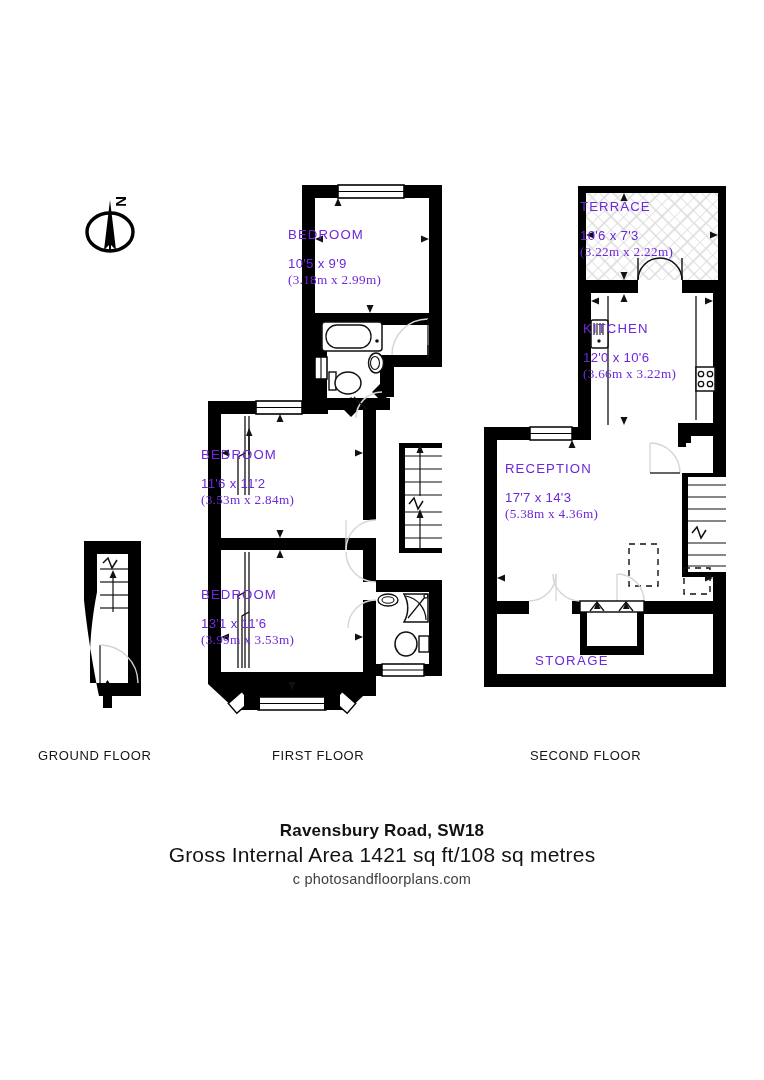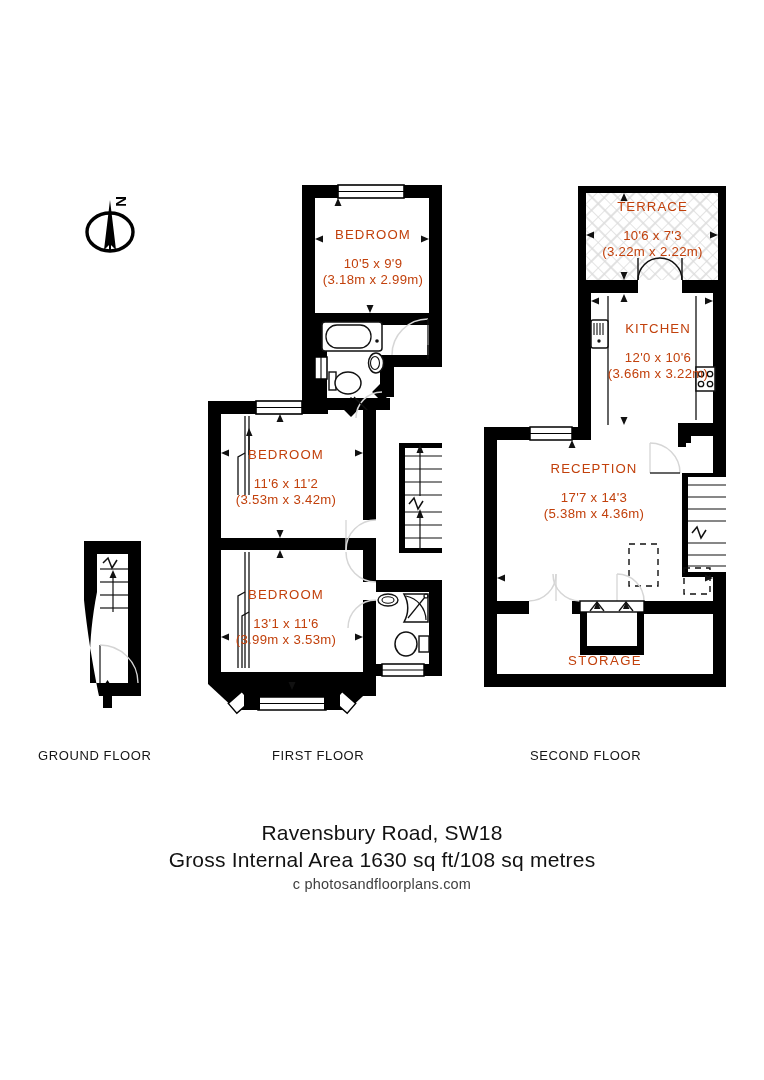--- a/index.html
+++ b/index.html
@@ -22,30 +22,30 @@
     white-space:nowrap;
     font-family:"Liberation Sans","DejaVu Sans",sans-serif;
   }
   #cap-ground{left:38px;top:748px;}
   #cap-first{left:272px;top:748px;}
   #cap-second{left:530px;top:748px;}
 
   #title-block{
     position:absolute;left:0;top:820px;width:764px;text-align:center;
   }
-  #title-address{font-size:21px;letter-spacing:0.2px;color:#121212;line-height:1.28;}
+  #title-address{font-size:17px;letter-spacing:0.2px;color:#121212;line-height:1.28;font-weight:bold;}
   #title-area{font-size:21px;letter-spacing:0.2px;color:#121212;line-height:1.28;}
   #title-credit{font-size:14.5px;letter-spacing:0.2px;color:#404040;margin-top:2px;}
 
   .room-label{
-    position:absolute;text-align:center;white-space:nowrap;
-    font-size:13.2px;letter-spacing:1.1px;color:#c2410c;line-height:1.0;
+    position:absolute;white-space:nowrap;
+    font-size:13.2px;letter-spacing:1.1px;color:#6d28d9;line-height:1.0;
   }
   .room-label .dim{font-size:13.2px;letter-spacing:0.3px;display:block;margin-top:16px;}
-  .room-label .dim2{font-size:13.2px;letter-spacing:0.3px;display:block;margin-top:3px;}
+  .room-label .dim2{font-size:13.2px;letter-spacing:0.3px;display:block;margin-top:3px;font-family:Liberation Serif, serif;}
   .room-name{display:block;}
   .label-only{letter-spacing:1.4px;}
 </style>
 </head>
 <body>
 
 <div id="plan-root">
 
   <svg class="plan" viewBox="0 0 764 1080">
     <defs>
@@ -421,21 +421,21 @@
 
   <div class="room-label" id="lbl-bed1" style="left:288px;top:228px;width:170px;">
     <span class="room-name">BEDROOM</span>
     <span class="dim">10'5 x 9'9</span>
     <span class="dim2">(3.18m x 2.99m)</span>
   </div>
 
   <div class="room-label" id="lbl-bed2" style="left:201px;top:448px;width:170px;">
     <span class="room-name">BEDROOM</span>
     <span class="dim">11'6 x 11'2</span>
-    <span class="dim2">(3.53m x 3.42m)</span>
+    <span class="dim2">(3.53m x 2.84m)</span>
   </div>
 
   <div class="room-label" id="lbl-bed3" style="left:201px;top:588px;width:170px;">
     <span class="room-name">BEDROOM</span>
     <span class="dim">13'1 x 11'6</span>
     <span class="dim2">(3.99m x 3.53m)</span>
   </div>
 
   <div class="room-label" id="lbl-terrace" style="left:580px;top:200px;width:145px;">
     <span class="room-name">TERRACE</span>
@@ -458,17 +458,17 @@
   <div class="room-label label-only" id="lbl-storage" style="left:535px;top:654px;width:140px;">
     <span class="room-name">STORAGE</span>
   </div>
 
   <div class="floor-caption" id="cap-ground">GROUND FLOOR</div>
   <div class="floor-caption" id="cap-first">FIRST FLOOR</div>
   <div class="floor-caption" id="cap-second">SECOND FLOOR</div>
 
   <div id="title-block">
     <div id="title-address">Ravensbury Road, SW18</div>
-    <div id="title-area">Gross Internal Area 1630 sq ft/108 sq metres</div>
+    <div id="title-area">Gross Internal Area 1421 sq ft/108 sq metres</div>
     <div id="title-credit">c photosandfloorplans.com</div>
   </div>
 
 </div>
 
 </body></html>

